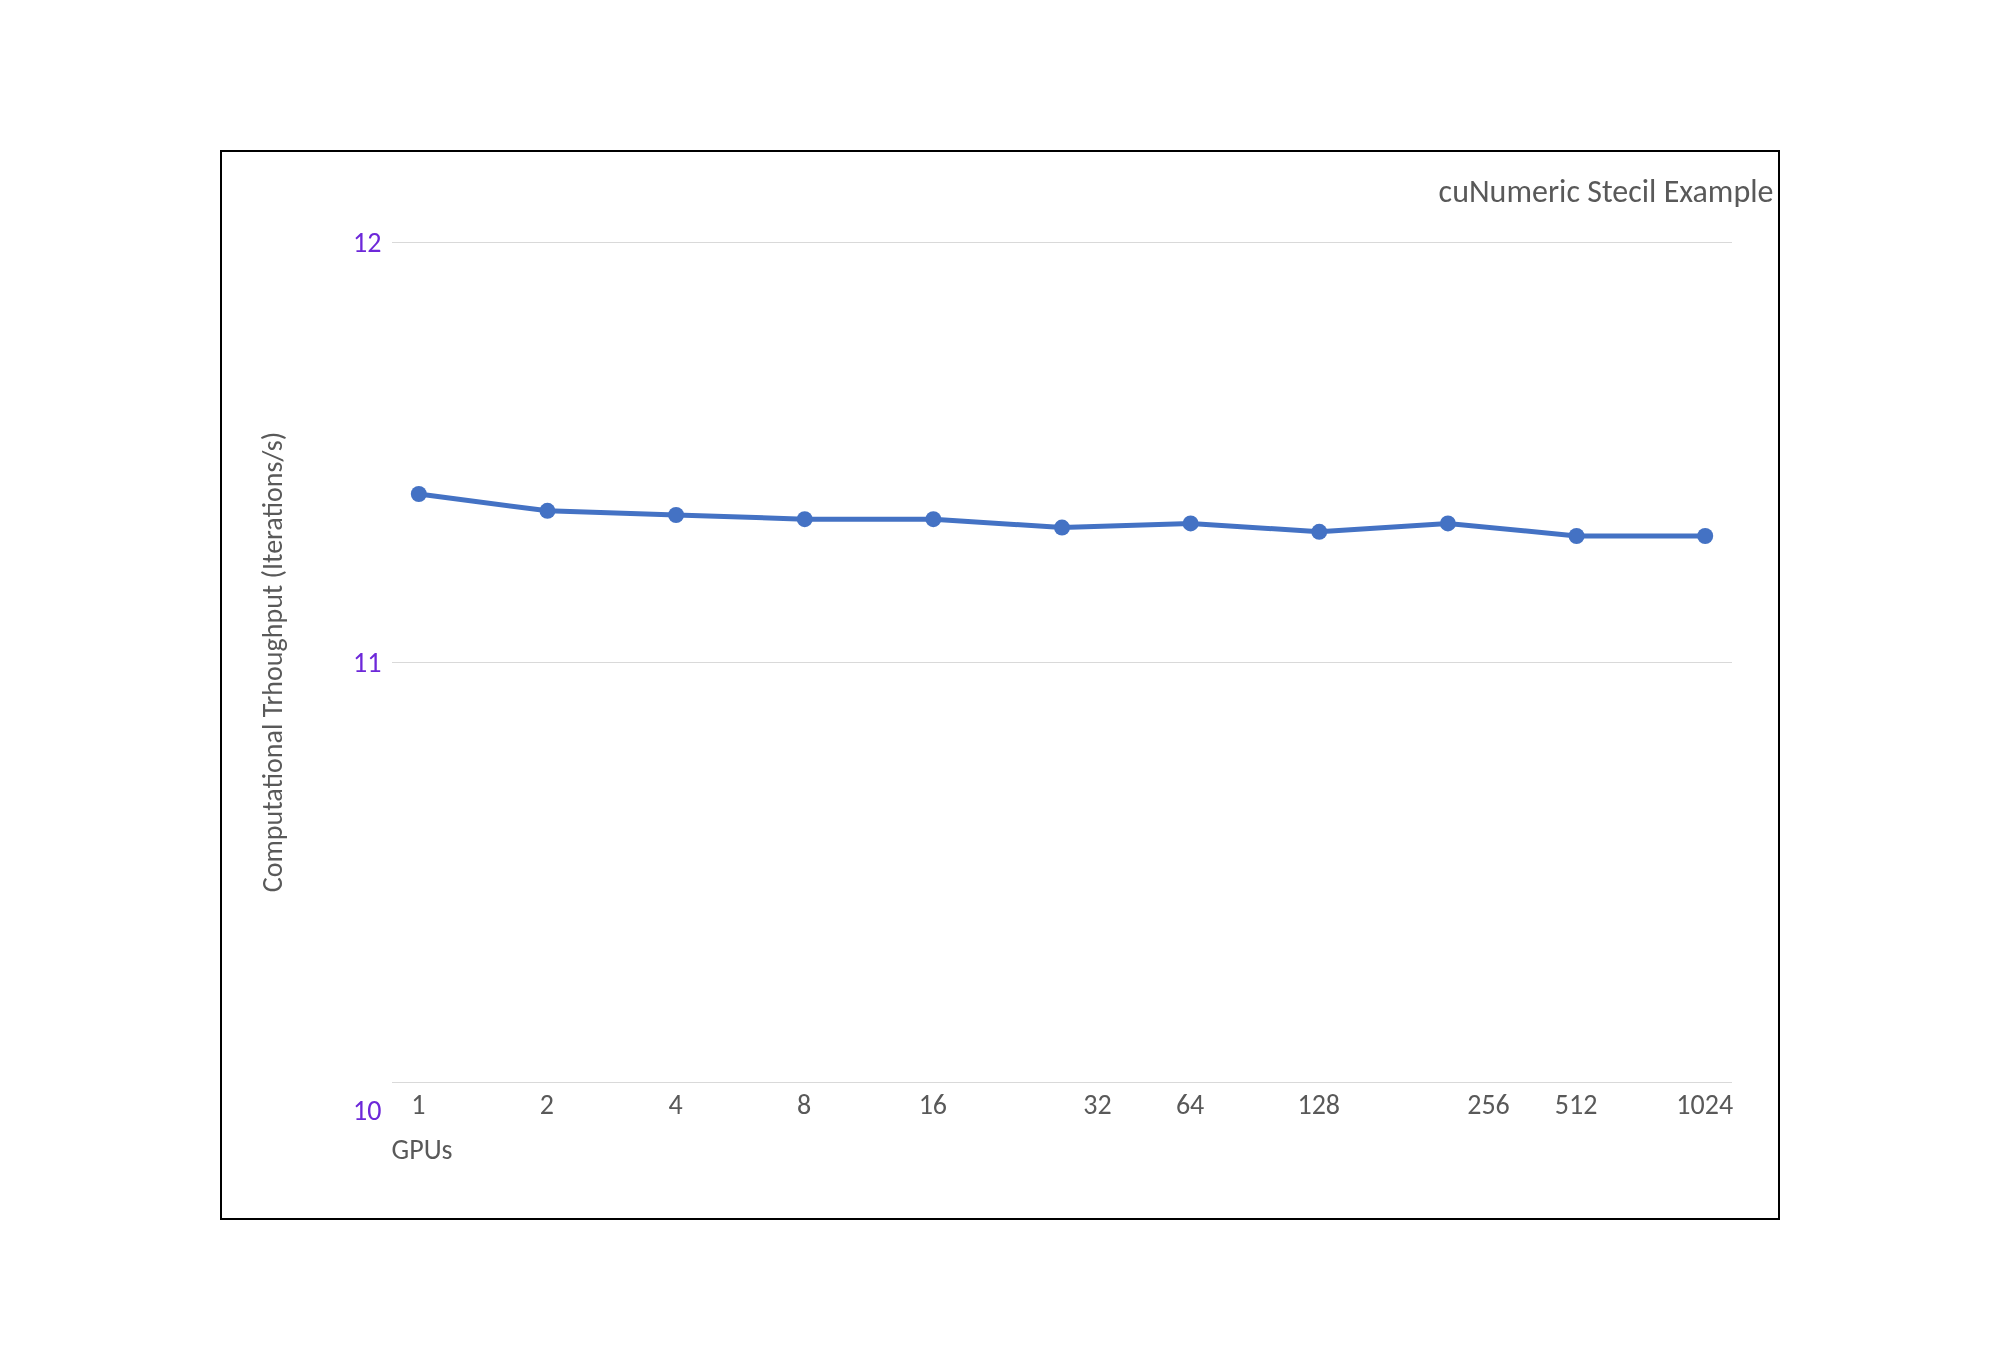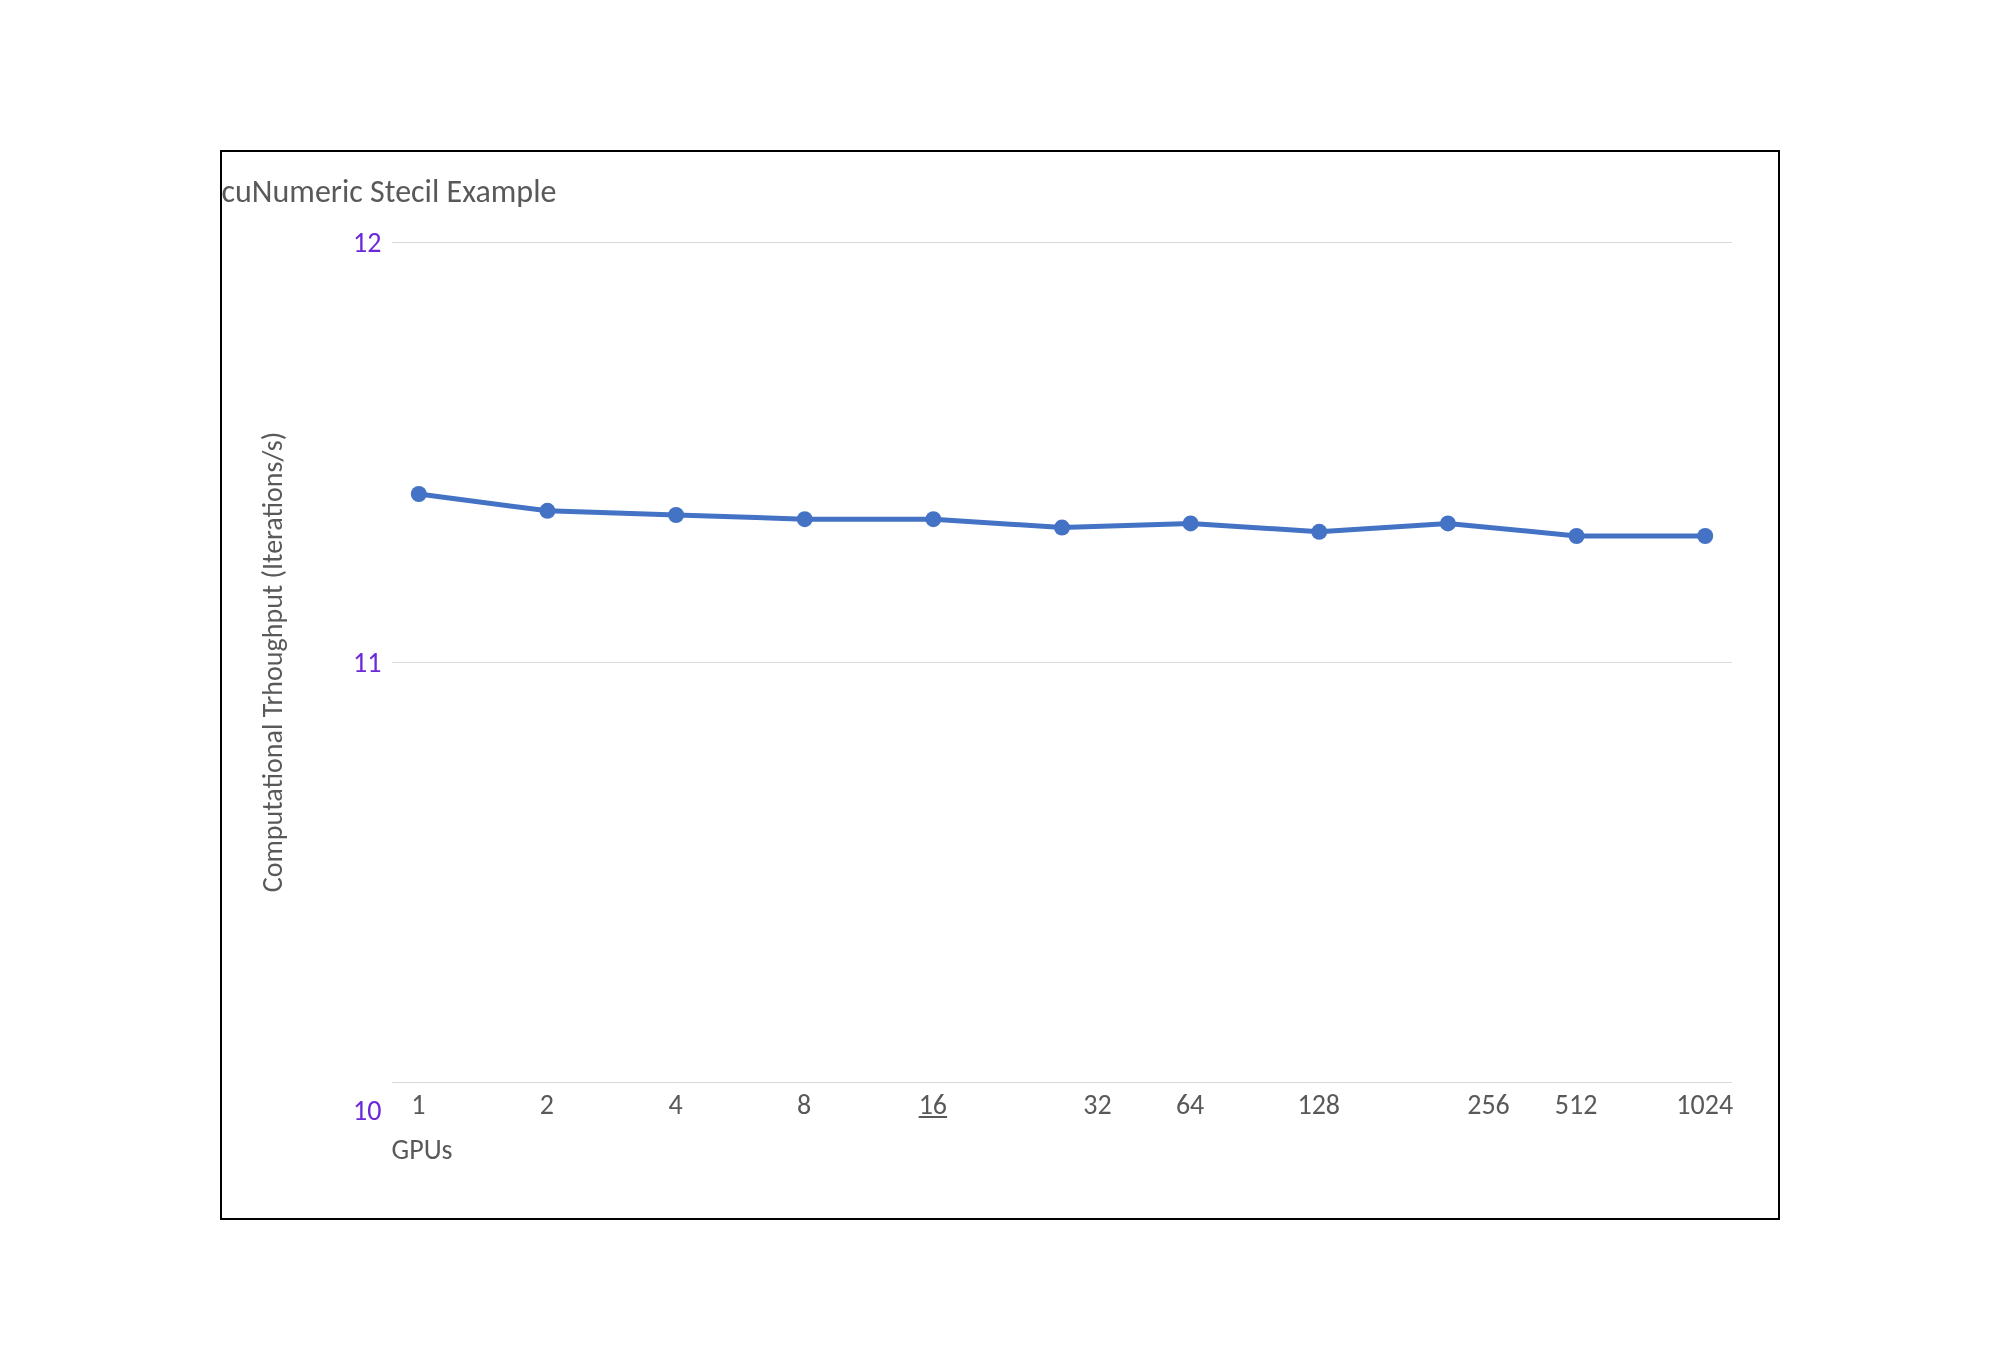--- a/index.html
+++ b/index.html
@@ -17,21 +17,21 @@
     height: 1070px;
     border: 2px solid #000000;
     background: #ffffff;
     position: relative;
   }
   .chart-title {
     position: absolute;
     top: 20px;
     left: 0;
     right: 4px;
-    text-align: left;
+    text-align: right;
     font-size: 32px;
     color: #595959;
   }
   .plot-area {
     position: absolute;
     left: 170px;
     top: 90px;
     width: 1340px;
     height: 840px;
   }
@@ -124,21 +124,21 @@
   <div class="gridline" style="top: 840px;"></div>
       <div class="y-tick-label" style="top: 868px;">10</div>
       <div class="gridline" style="top: 420px;"></div>
       <div class="y-tick-label" style="top: 420px;">11</div>
       <div class="gridline" style="top: 0px;"></div>
       <div class="y-tick-label" style="top: 0px;">12</div>
       <div class="x-tick-label" style="left: 26.8px;">1</div>
       <div class="x-tick-label" style="left: 155.44px;">2</div>
       <div class="x-tick-label" style="left: 284.08px;">4</div>
       <div class="x-tick-label" style="left: 412.72px;">8</div>
-      <div class="x-tick-label" style="left: 541.36px; text-decoration: underline;">16</div>
+      <div class="x-tick-label" style="left: 541.36px;">16</div>
       <div class="x-tick-label" style="left: 670px; margin-left: 36px;">32</div>
       <div class="x-tick-label" style="left: 798.64px;">64</div>
       <div class="x-tick-label" style="left: 927.28px;">128</div>
       <div class="x-tick-label" style="left: 1097px;">256</div>
       <div class="x-tick-label" style="left: 1184.56px;">512</div>
       <div class="x-tick-label" style="left: 1313.2px;">1024</div>
     </div>
 </div>
 
 </body></html>

